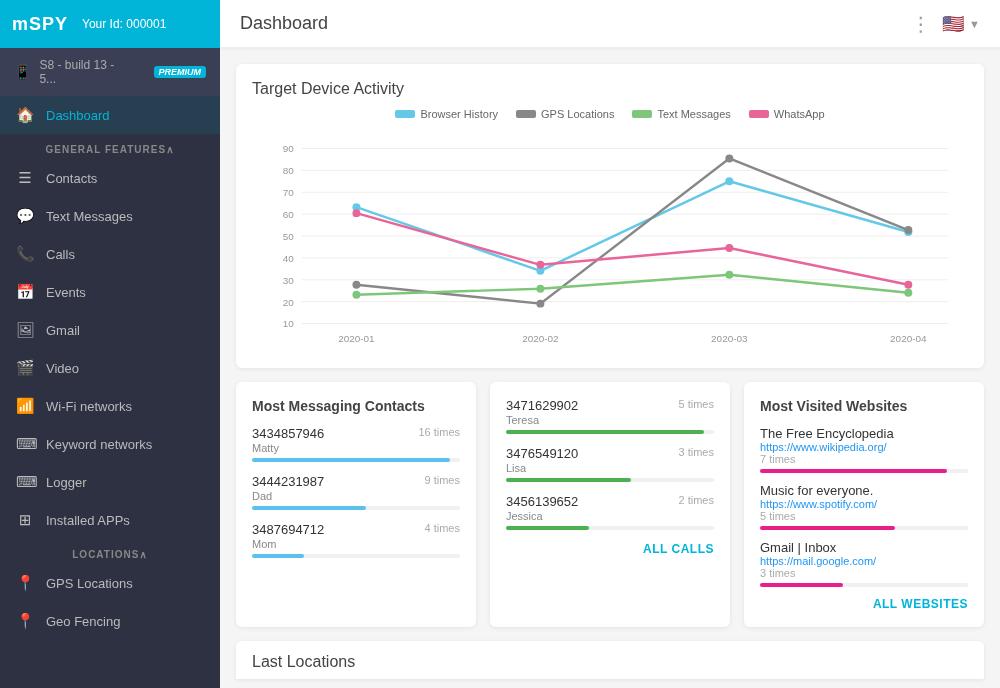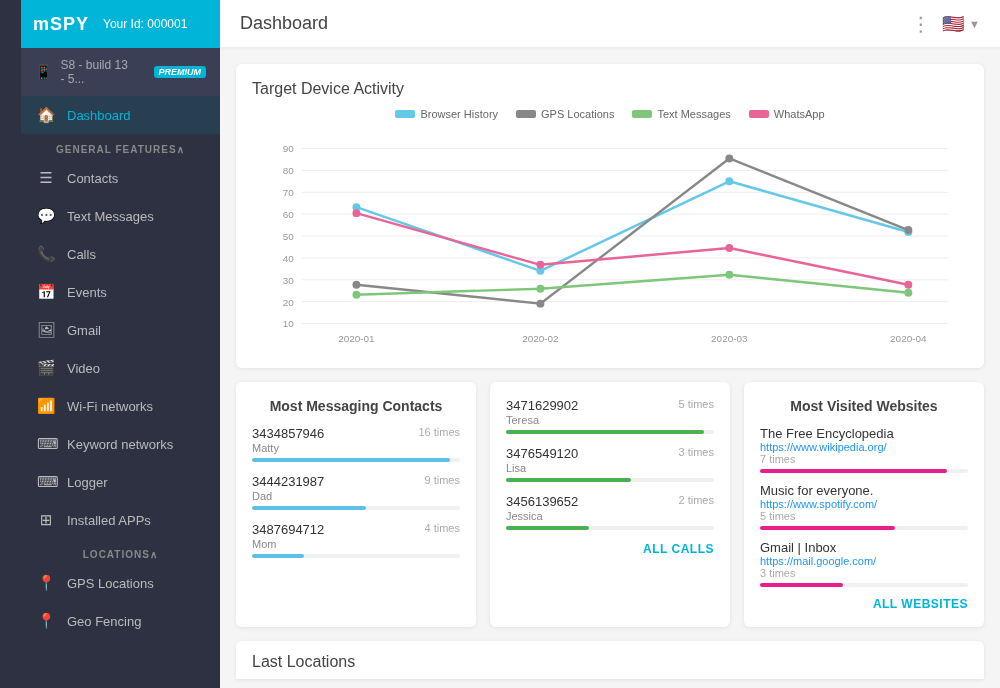--- a/index.html
+++ b/index.html
@@ -8,21 +8,20 @@
     
     #sidebar {
       width: 220px;
       min-width: 220px;
       background: #2d3142;
       color: #ccc;
       display: flex;
       flex-direction: column;
       height: 688px;
       overflow-y: auto;
-      padding-left: 21px;
     }
     #sidebar::-webkit-scrollbar { width: 4px; }
     #sidebar::-webkit-scrollbar-thumb { background: #555; }
 
     .sidebar-header {
       background: #00b5d8;
       display: flex;
       align-items: center;
       padding: 0 12px;
       height: 48px;
@@ -146,21 +145,21 @@
       display: flex;
       gap: 14px;
     }
     .stat-card {
       background: white;
       border-radius: 6px;
       padding: 16px;
       box-shadow: 0 1px 4px rgba(0,0,0,0.08);
       flex: 1;
     }
-    .stat-card-title { font-size: 14px; font-weight: 600; color: #444; margin-bottom: 12px; text-align: center; }
+    .stat-card-title { font-size: 14px; font-weight: 600; color: #444; margin-bottom: 12px; }
     .contact-item { margin-bottom: 12px; }
     .contact-top { display: flex; justify-content: space-between; font-size: 13px; color: #333; font-weight: 500; }
     .contact-name { font-size: 11px; color: #888; margin-top: 1px; }
     .contact-times { font-size: 11px; color: #aaa; }
     .progress-bar-bg { height: 4px; background: #f0f0f0; border-radius: 2px; margin-top: 4px; }
     .progress-bar { height: 4px; border-radius: 2px; }
     .bar-blue { background: #5bc0eb; }
     .bar-green { background: #4caf50; }
     .bar-pink { background: #e91e8c; }
     .all-link { text-align: right; color: #00b5d8; font-size: 12px; font-weight: 600; cursor: pointer; margin-top: 8px; letter-spacing: 0.5px; }

